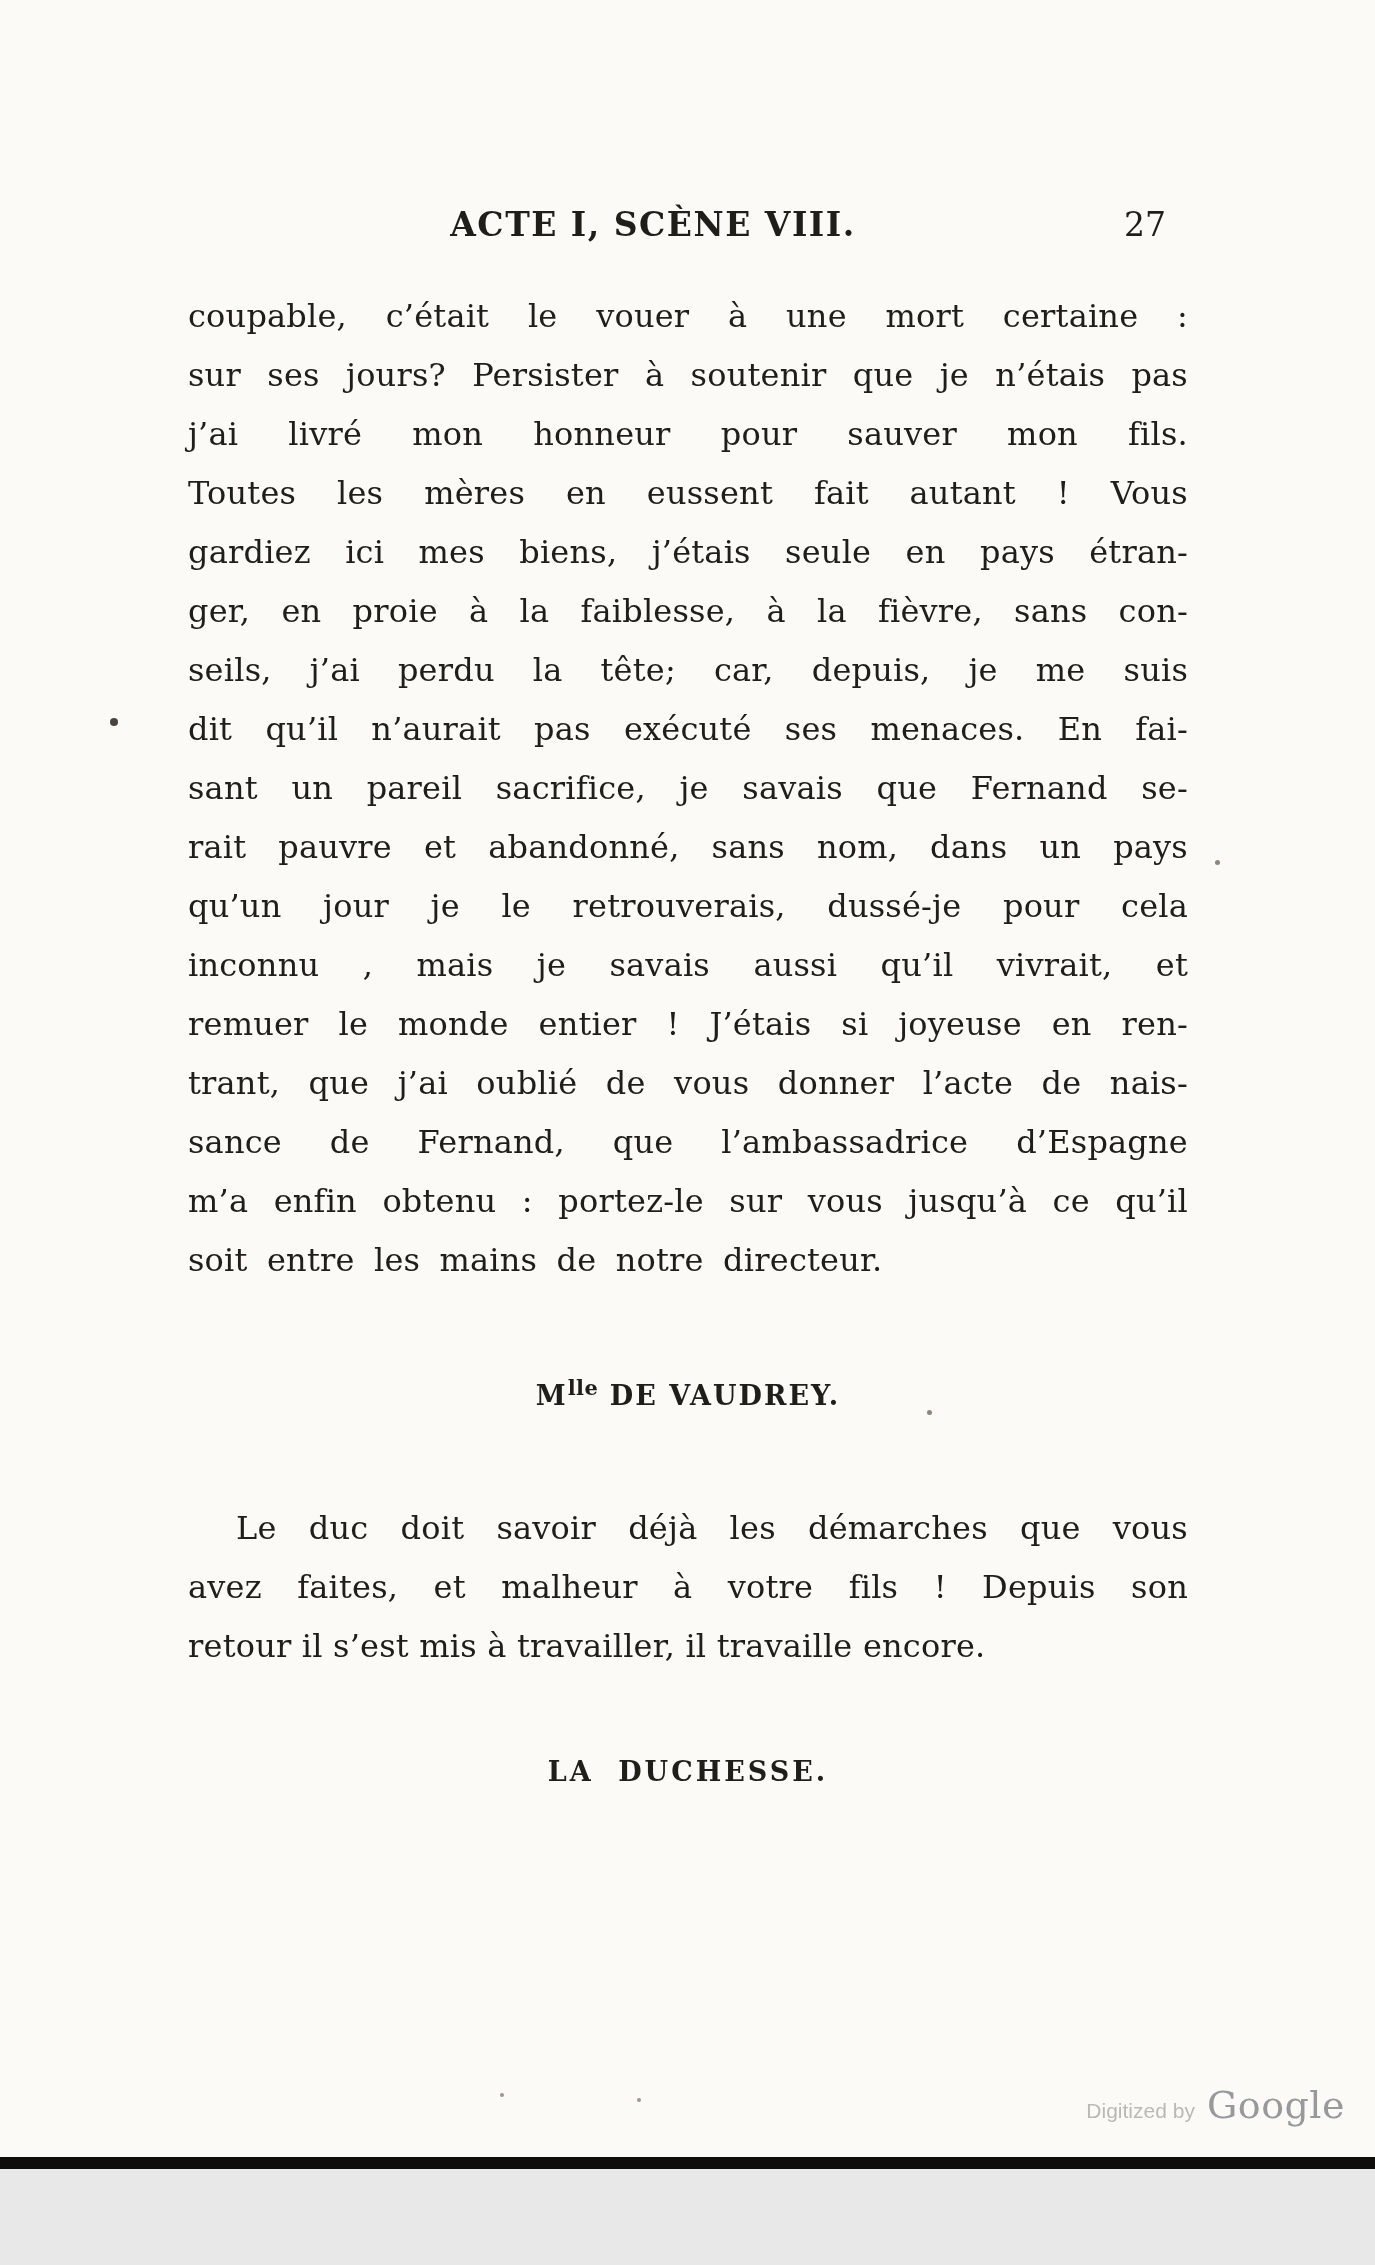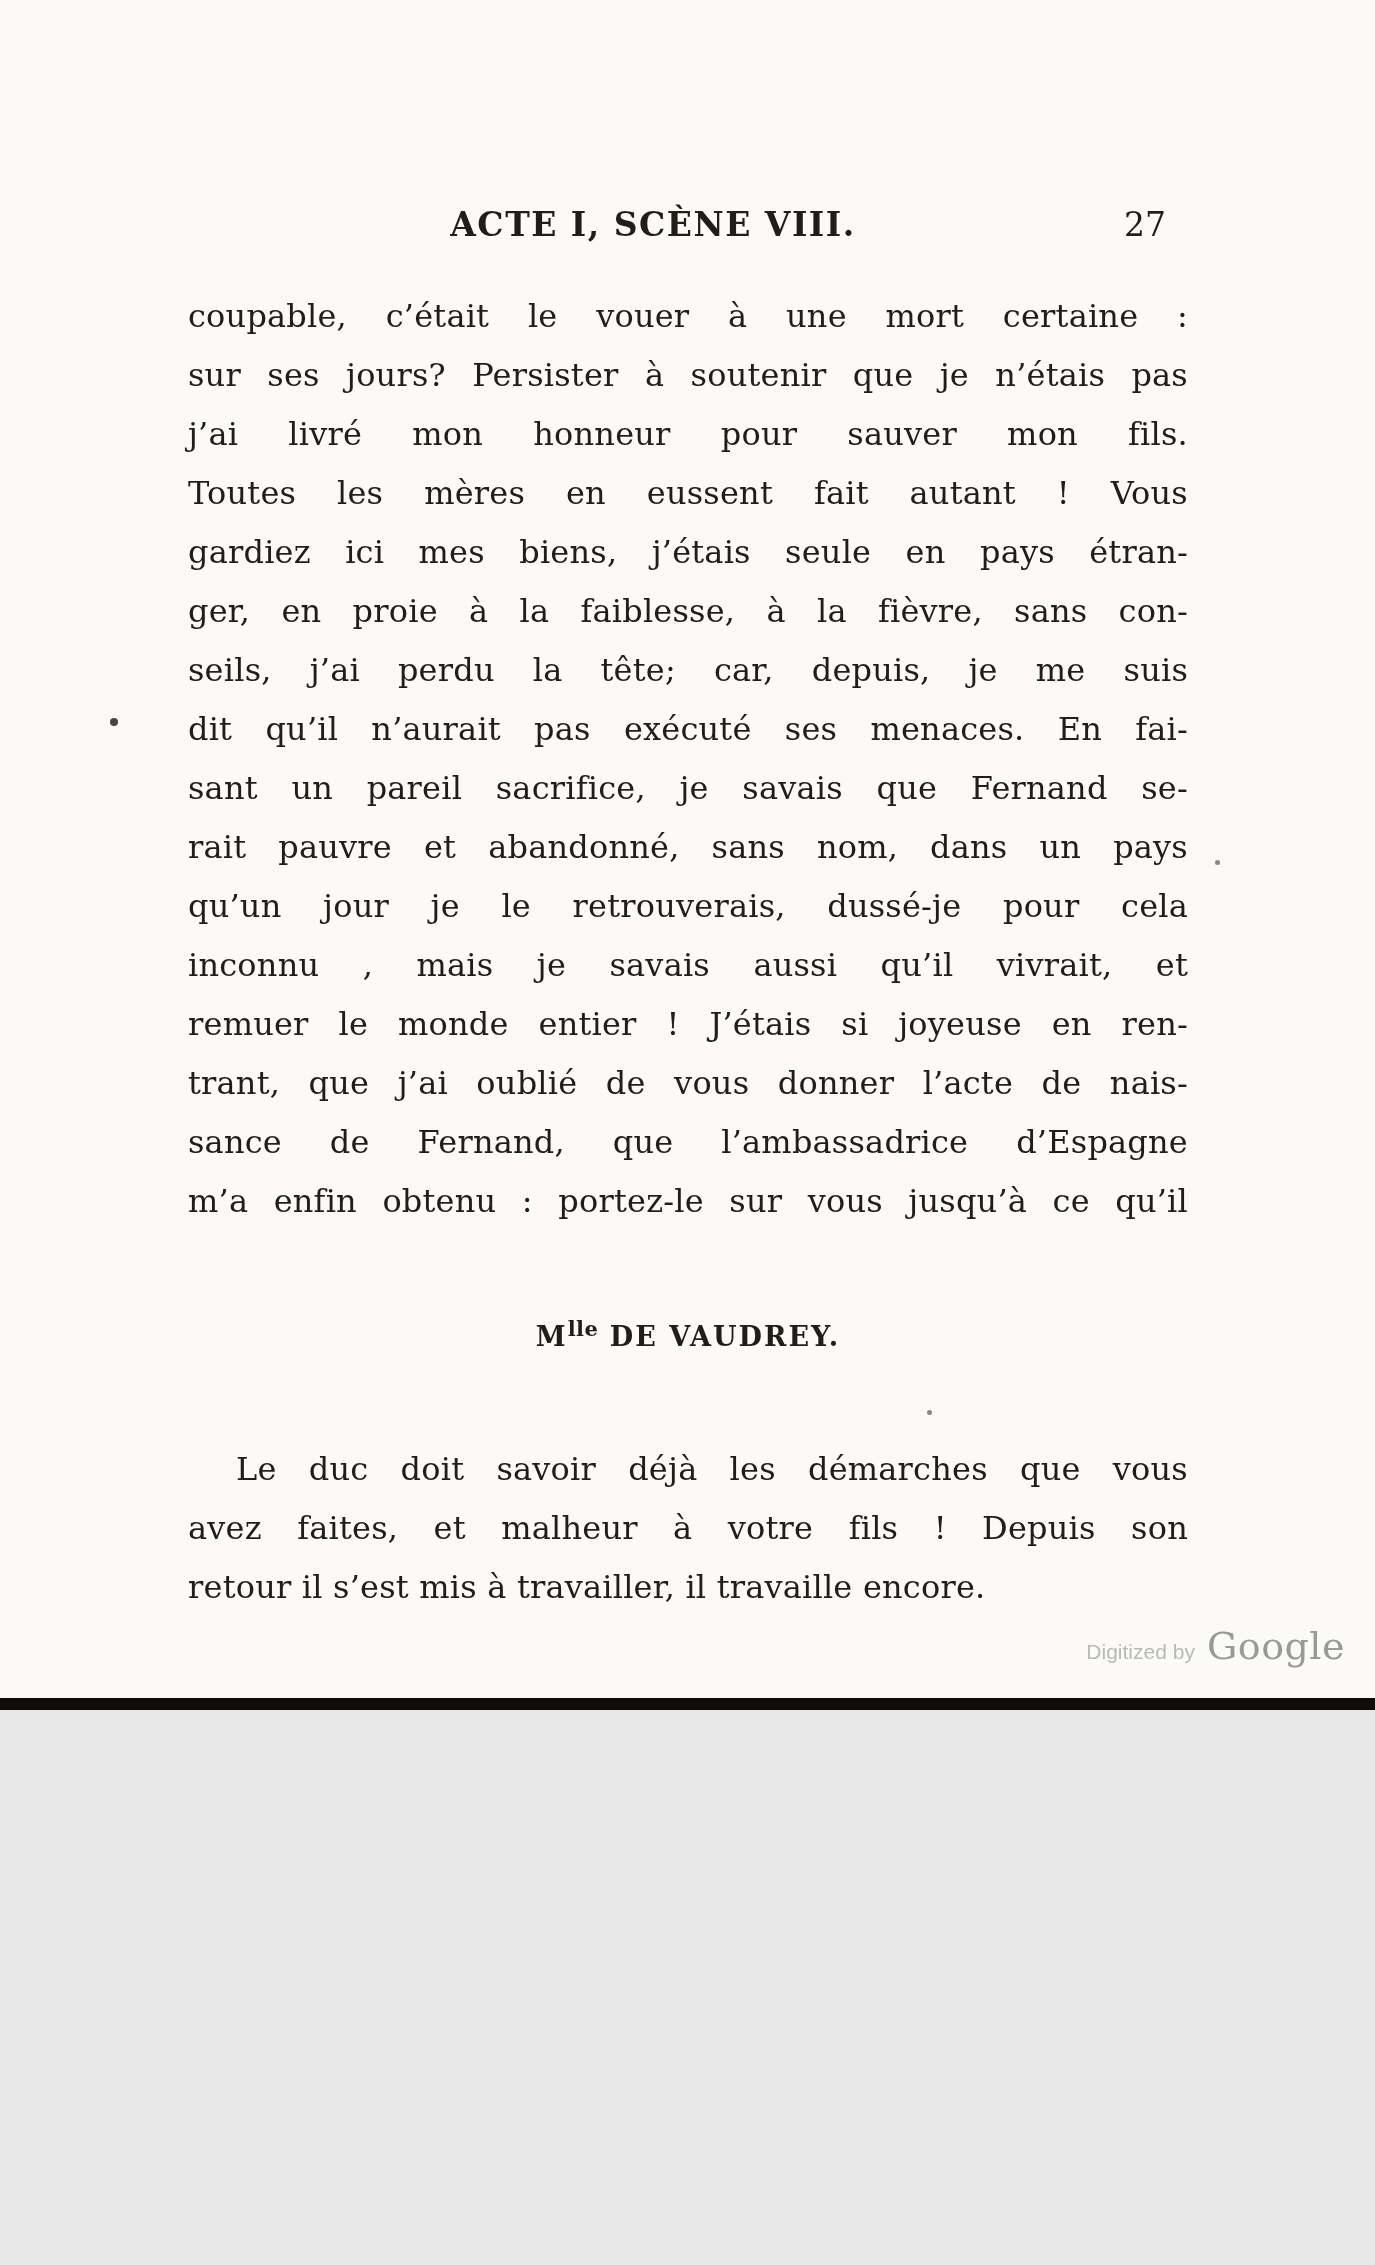--- a/index.html
+++ b/index.html
@@ -1,19 +1,19 @@
 <!DOCTYPE html>
 <html><head>
 <meta charset="utf-8">
 <style>
   html, body { margin: 0; padding: 0; background: #e8e8e8; }
   .page {
     position: relative;
     width: 1375px;
-    height: 1710px;
+    height: 2169px;
     background: #fbfaf7;
     overflow: hidden;
     font-family: "DejaVu Serif", serif;
     color: #201e19;
   }
   .content {
     position: absolute;
     left: 188px;
     top: 205px;
     width: 1000px;
@@ -123,20 +123,21 @@
       <div class="line">seils, j’ai perdu la tête; car, depuis, je me suis</div>
       <div class="line">dit qu’il n’aurait pas exécuté ses menaces. En fai-</div>
       <div class="line">sant un pareil sacrifice, je savais que Fernand se-</div>
       <div class="line">rait pauvre et abandonné, sans nom, dans un pays</div>
       <div class="line">qu’un jour je le retrouverais, dussé-je pour cela</div>
       <div class="line">inconnu , mais je savais aussi qu’il vivrait, et</div>
       <div class="line">remuer le monde entier ! J’étais si joyeuse en ren-</div>
       <div class="line">trant, que j’ai oublié de vous donner l’acte de nais-</div>
       <div class="line">sance de Fernand, que l’ambassadrice d’Espagne</div>
       <div class="line">m’a enfin obtenu : portez-le sur vous jusqu’à ce qu’il</div>
+      <div class="line lastline widegaps">soit entre les mains de notre directeur.</div>
     </div>
 
     <div class="speaker">
       <span>M</span><sup>lle</sup><span> DE VAUDREY.</span>
     </div>
 
     <div class="paragraph">
       <div class="line indent">Le duc doit savoir déjà les démarches que vous</div>
       <div class="line">avez faites, et malheur à votre fils ! Depuis son</div>
       <div class="line lastline">retour il s’est mis à travailler, il travaille encore.</div>

